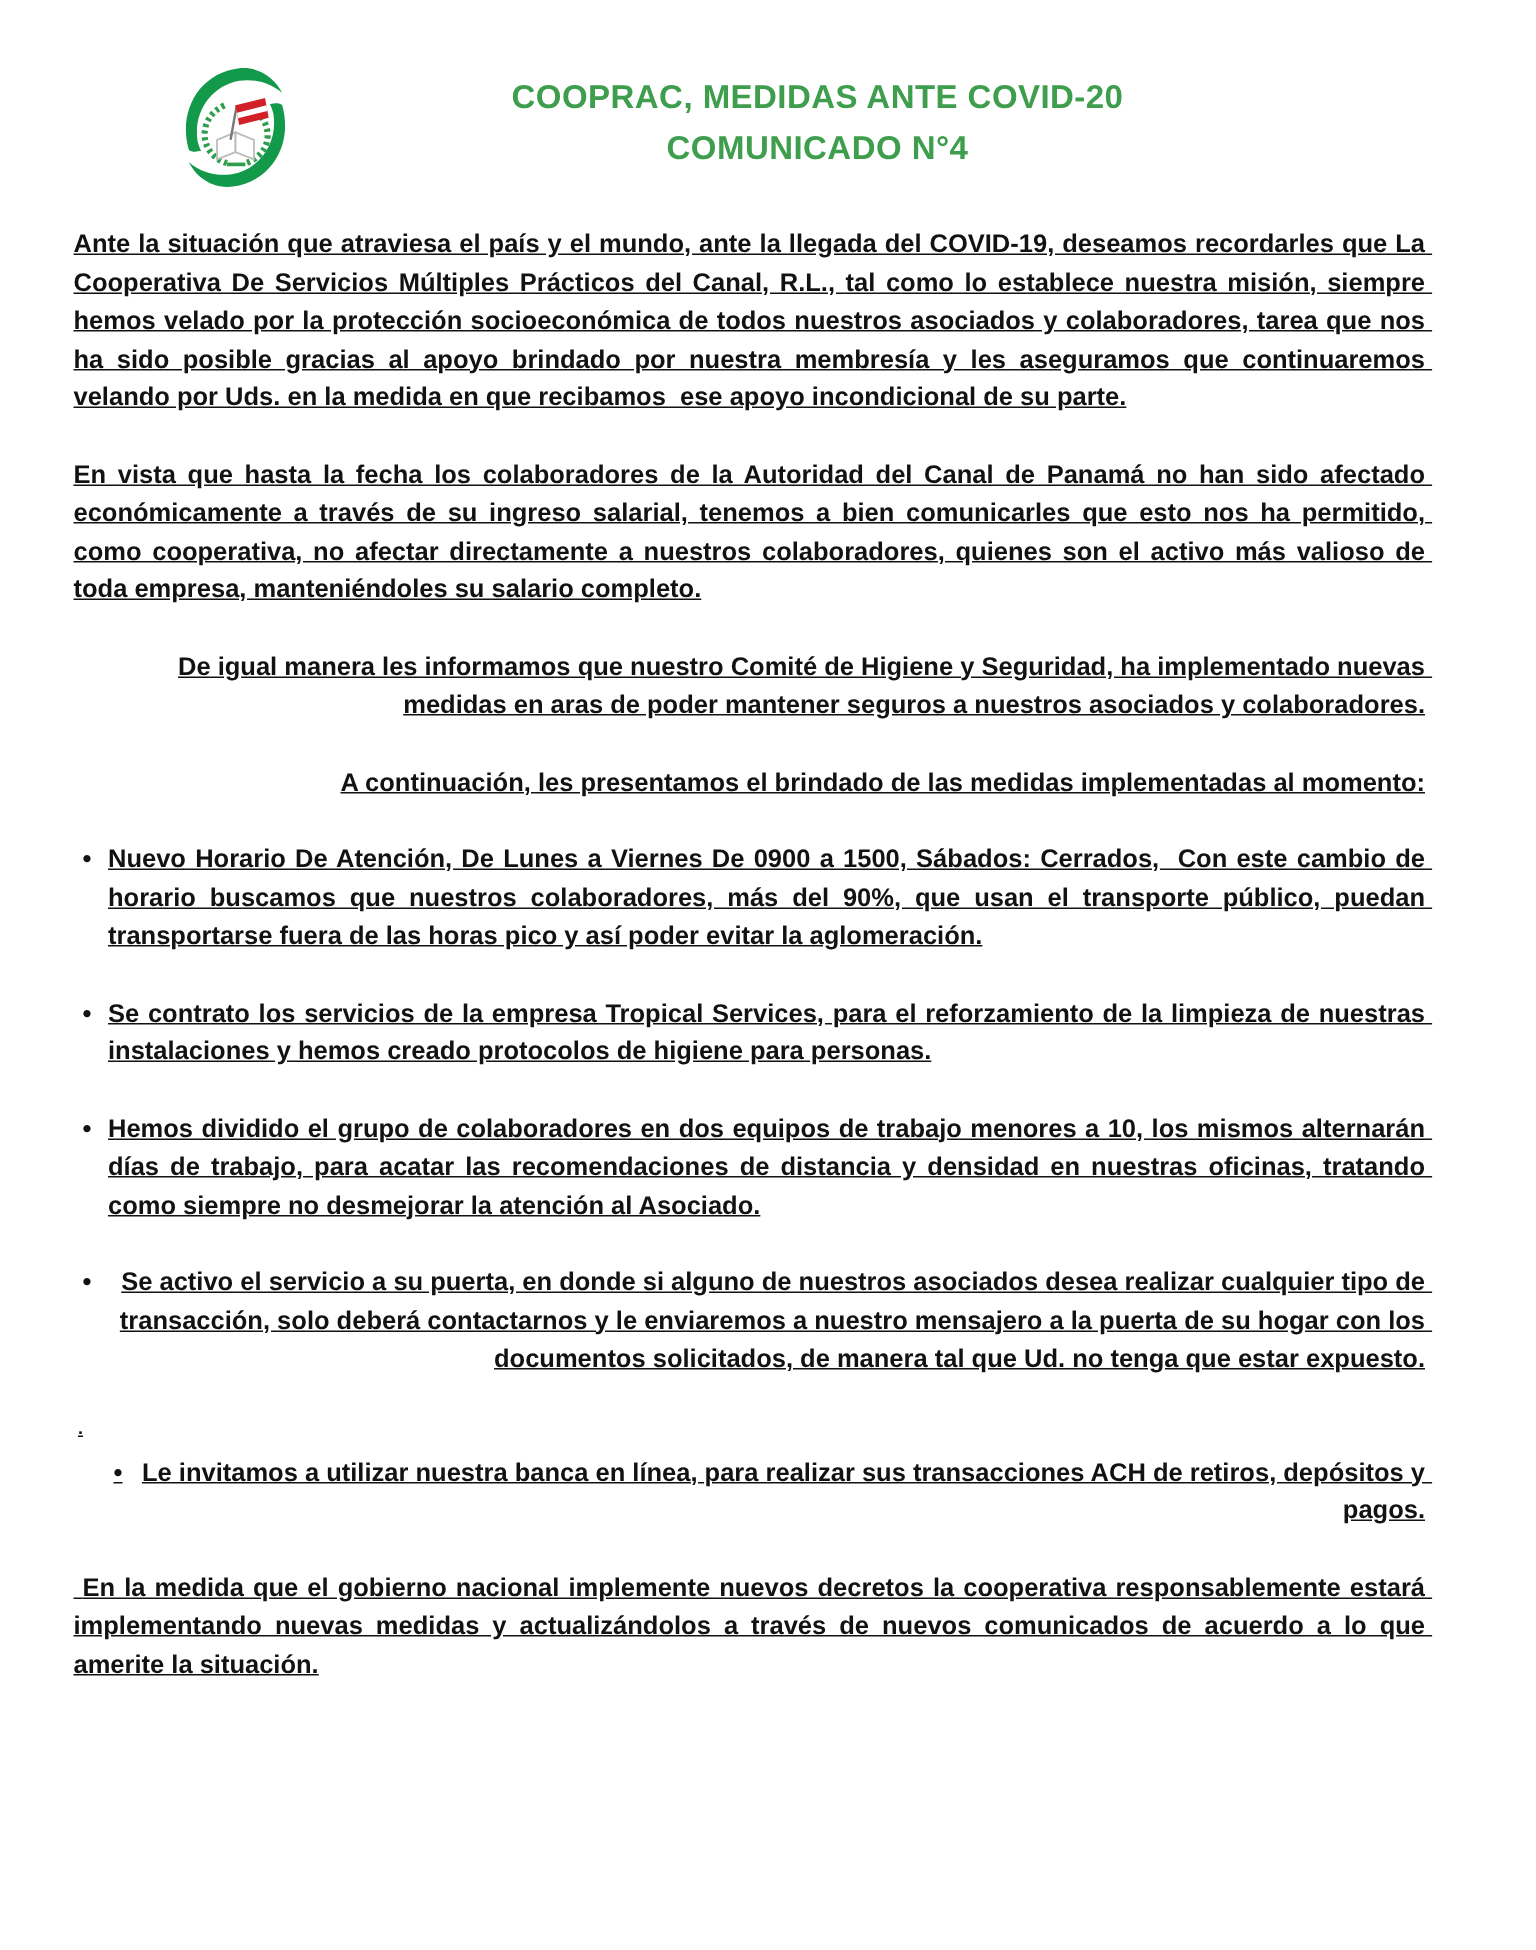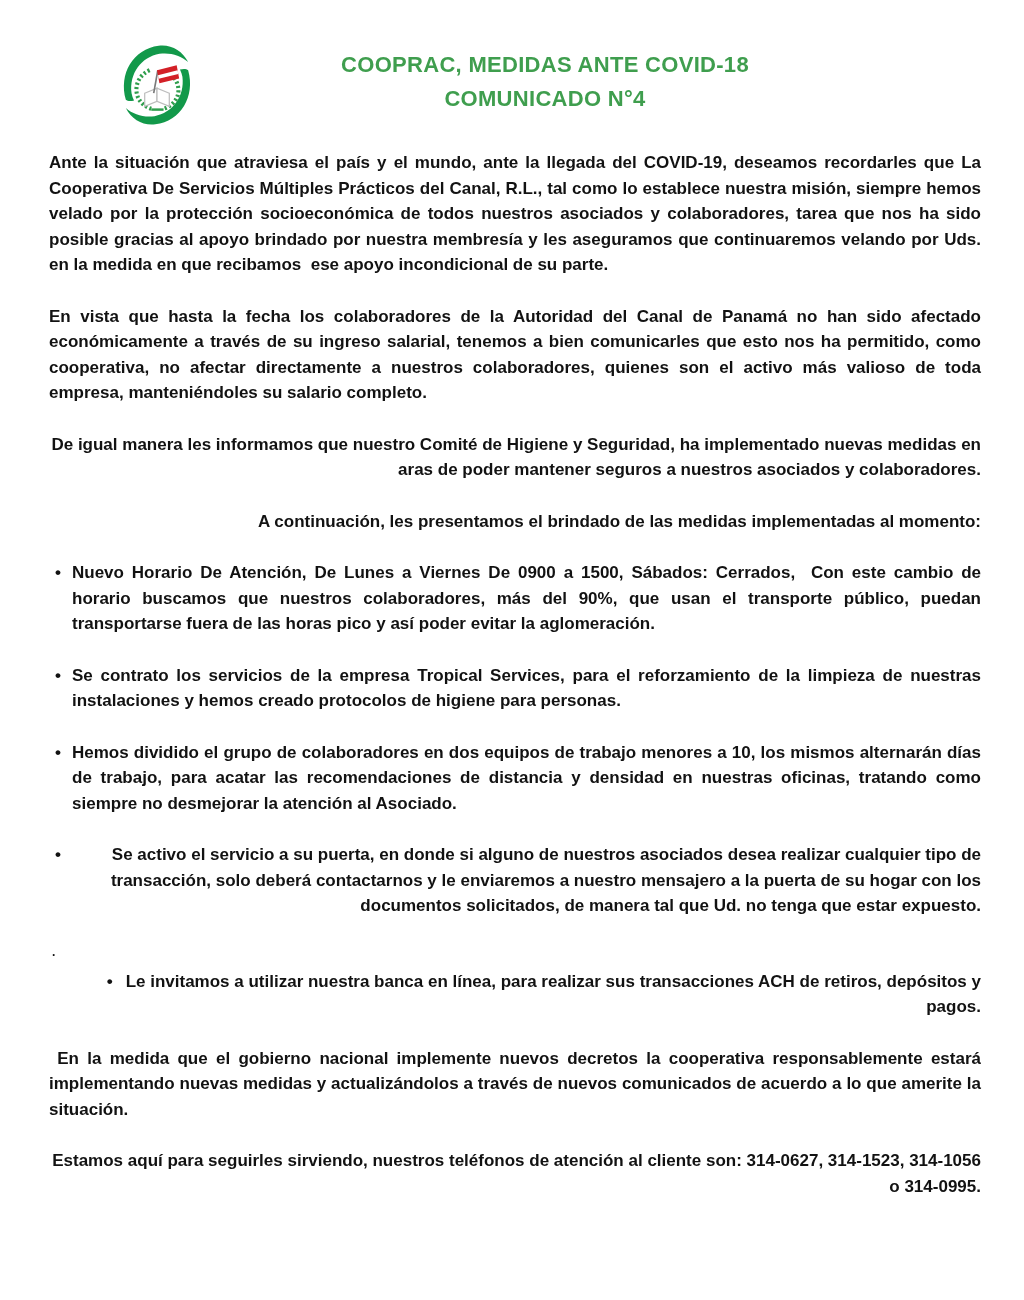--- a/index.html
+++ b/index.html
@@ -19,24 +19,25 @@
     position: absolute; left: 66px; right: 0; top: 48px;
     text-align: center;
     color: #3f9e4e;
     font-weight: 700;
     font-size: 22px;
     line-height: 34px;
     letter-spacing: 0.3px;
   }
   
   .content {
-    padding: 10px 43px 0 49px;
+    padding: 10px 74px 0 49px;
     font-size: 17px;
     font-weight: 700;
     line-height: 25.5px;
+    text-decoration: underline;
   }
   .doc-text { margin: 0 0 26px 0; white-space: pre-wrap; }
   .just { text-align: justify; }
   .left { text-align: right; }
   ul.measures { list-style: none; margin: 0; padding: 0; }
   ul.measures li {
     position: relative;
     padding-left: 23px;
     margin: 0 0 26px 0;
     white-space: pre-wrap;
@@ -71,21 +72,21 @@
         <path fill="#ffffff" stroke="#bdbdbd" stroke-width="1.5" d="M35,62 L50,56 L50,72 L35,78 Z"></path>
         <path fill="#ffffff" stroke="#bdbdbd" stroke-width="1.5" d="M65,62 L50,56 L50,72 L65,78 Z"></path>
 
         <path fill="none" stroke="#7a7a7a" stroke-width="2" d="M46,62 L51,34"></path>
 
         <path fill="#d32027" d="M50,34 L74,28 L77,44 L53,50 Z"></path>
         <path fill="#ffffff" d="M51.2,40 L75.2,34 L76,38.5 L52,44.5 Z"></path>
       </svg>
     </div>
     <div class="title-block">
-      <div>COOPRAC, MEDIDAS ANTE COVID-18</div>
+      <div>COOPRAC, MEDIDAS ANTE COVID-20</div>
       <div>COMUNICADO N°4</div>
     </div>
   </div>
 
   <div class="content">
 
     <p class="doc-text just">Ante la situación que atraviesa el país y el mundo, ante la llegada del COVID-19, deseamos recordarles que La Cooperativa De Servicios Múltiples Prácticos del Canal, R.L., tal como lo establece nuestra misión, siempre hemos velado por la protección socioeconómica de todos nuestros asociados y colaboradores, tarea que nos ha sido posible gracias al apoyo brindado por nuestra membresía y les aseguramos que continuaremos velando por Uds. en la medida en que recibamos  ese apoyo incondicional de su parte.</p>
 
     <p class="doc-text just">En vista que hasta la fecha los colaboradores de la Autoridad del Canal de Panamá no han sido afectado económicamente a través de su ingreso salarial, tenemos a bien comunicarles que esto nos ha permitido, como cooperativa, no afectar directamente a nuestros colaboradores, quienes son el activo más valioso de toda empresa, manteniéndoles su salario completo.</p>
 
@@ -99,17 +100,16 @@
       <li class="just">Hemos dividido el grupo de colaboradores en dos equipos de trabajo menores a 10, los mismos alternarán días de trabajo, para acatar las recomendaciones de distancia y densidad en nuestras oficinas, tratando como siempre no desmejorar la atención al Asociado.</li>
       <li class="left">Se activo el servicio a su puerta, en donde si alguno de nuestros asociados desea realizar cualquier tipo de transacción, solo deberá contactarnos y le enviaremos a nuestro mensajero a la puerta de su hogar con los documentos solicitados, de manera tal que Ud. no tenga que estar expuesto.</li>
     </ul>
 
     <p class="stray">.</p>
 
     <p class="bullet-flat left">Le invitamos a utilizar nuestra banca en línea, para realizar sus transacciones ACH de retiros, depósitos y pagos.</p>
 
     <p class="doc-text just"> En la medida que el gobierno nacional implemente nuevos decretos la cooperativa responsablemente estará implementando nuevas medidas y actualizándolos a través de nuevos comunicados de acuerdo a lo que amerite la situación.</p>
 
-    <p class="doc-text left">Estamos aquí para seguirles sirviendo, nuestros teléfonos de atención al cliente son: 314-0627, 314-1523, 314-1056 o 314-0995.</p>
 
   </div>
 
 </div>
 
 </body></html>

